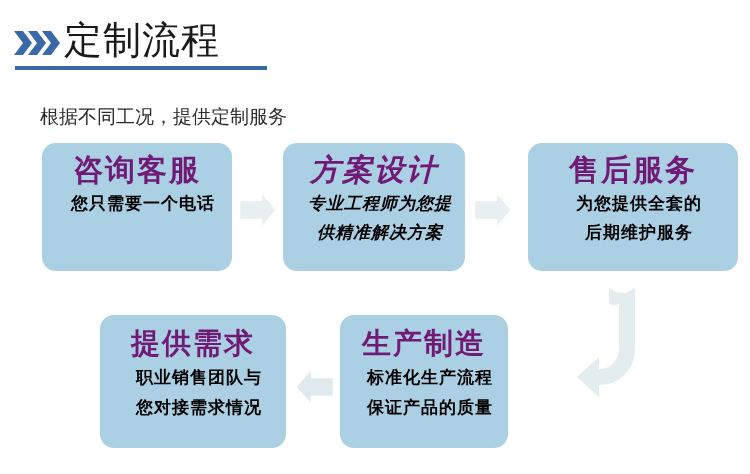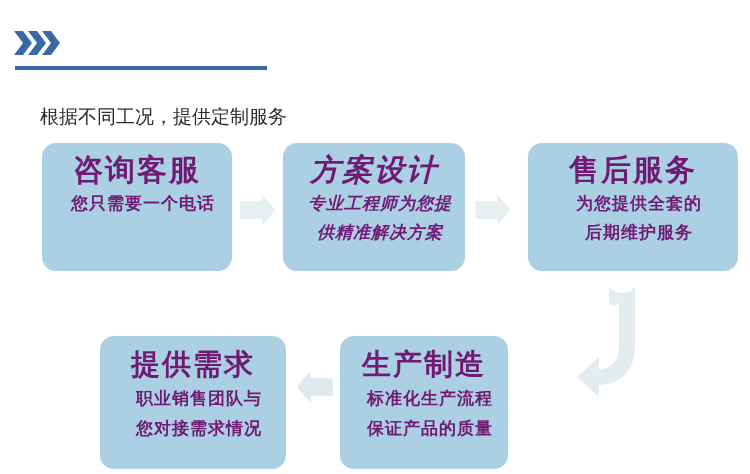--- a/index.html
+++ b/index.html
@@ -72,33 +72,33 @@
     overflow: hidden;
   }
   .step-title {
     color: #701a75;
     font-weight: 600;
     letter-spacing: 2px;
     white-space: nowrap;
   }
   .step-desc {
     font-family: "DejaVu Serif", "Liberation Serif", serif;
-    color: #701a75;
+    color: #000000;
     white-space: nowrap;
     font-weight: 600;
     padding-left: 12px;
   }
 
   
   .row1 { top: 143px; height: 128px; }
   .row1 .step-title { font-size: 30px; line-height: 38px; margin-top: 8px; }
   .row1 .step-desc  { font-size: 17px; line-height: 29px; letter-spacing: 1px; }
 
   
-  .row2 { top: 336px; height: 133px; }
+  .row2 { top: 315px; height: 133px; }
   .row2 .step-title { font-size: 29px; line-height: 38px; margin-top: 9px; }
   .row2 .step-desc  { font-size: 17px; line-height: 30px; letter-spacing: 1px; }
 
   #box-1 { left: 42px;  width: 190px; }
   #box-2 { left: 283px; width: 182px; font-style: italic; }
   #box-3 { left: 528px; width: 210px; }
   #box-4 { left: 100px; width: 186px; }
   #box-5 { left: 340px; width: 168px; }
 
   
@@ -120,20 +120,21 @@
   <div id="header">
 
     <div id="chevrons">
       <svg width="46" height="30" viewBox="0 0 46 30">
         <path d="M0 3 L9 3 L18 15 L9 27 L0 27 L9 15 Z" fill="#3a69a8"></path>
         <path d="M14 3 L23 3 L32 15 L23 27 L14 27 L23 15 Z" fill="#3a69a8"></path>
         <path d="M28 3 L37 3 L46 15 L37 27 L28 27 L37 15 Z" fill="#3a69a8"></path>
       </svg>
     </div>
 
+    <div id="title">定制流程</div>
     <div id="title-underline"></div>
     <div id="subtitle">根据不同工况，提供定制服务</div>
   </div>
 
   <div class="step-box row1" id="box-1">
     <div class="step-title">咨询客服</div>
     <div class="step-desc">您只需要一个电话</div>
   </div>
 
   <div class="step-box row1" id="box-2">

